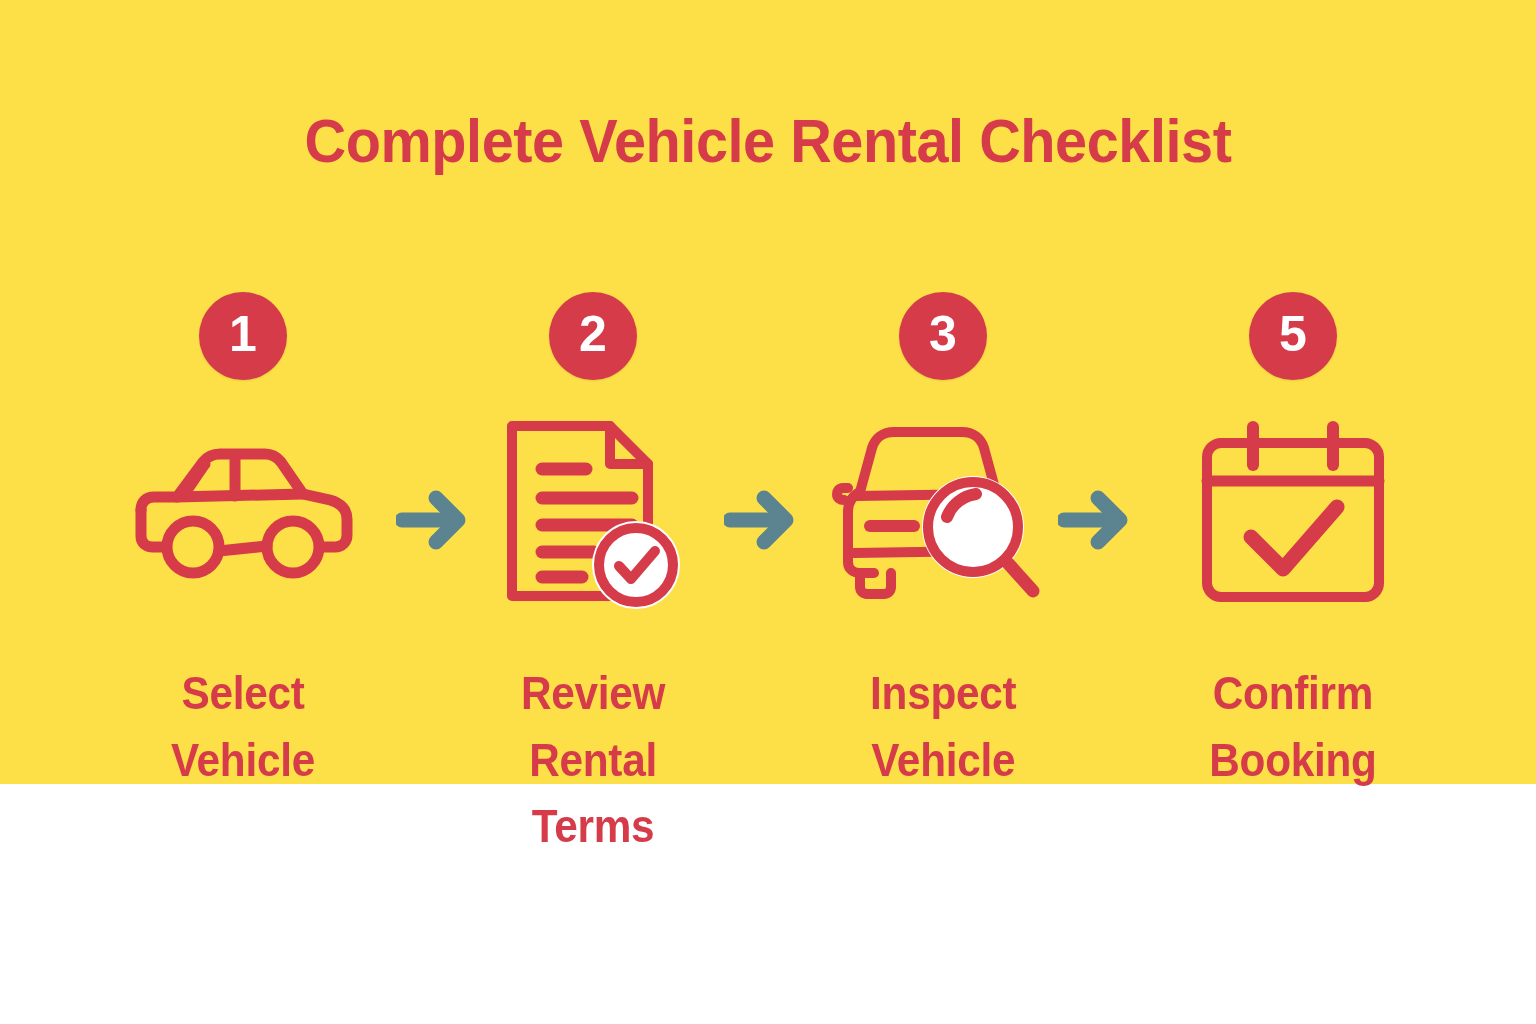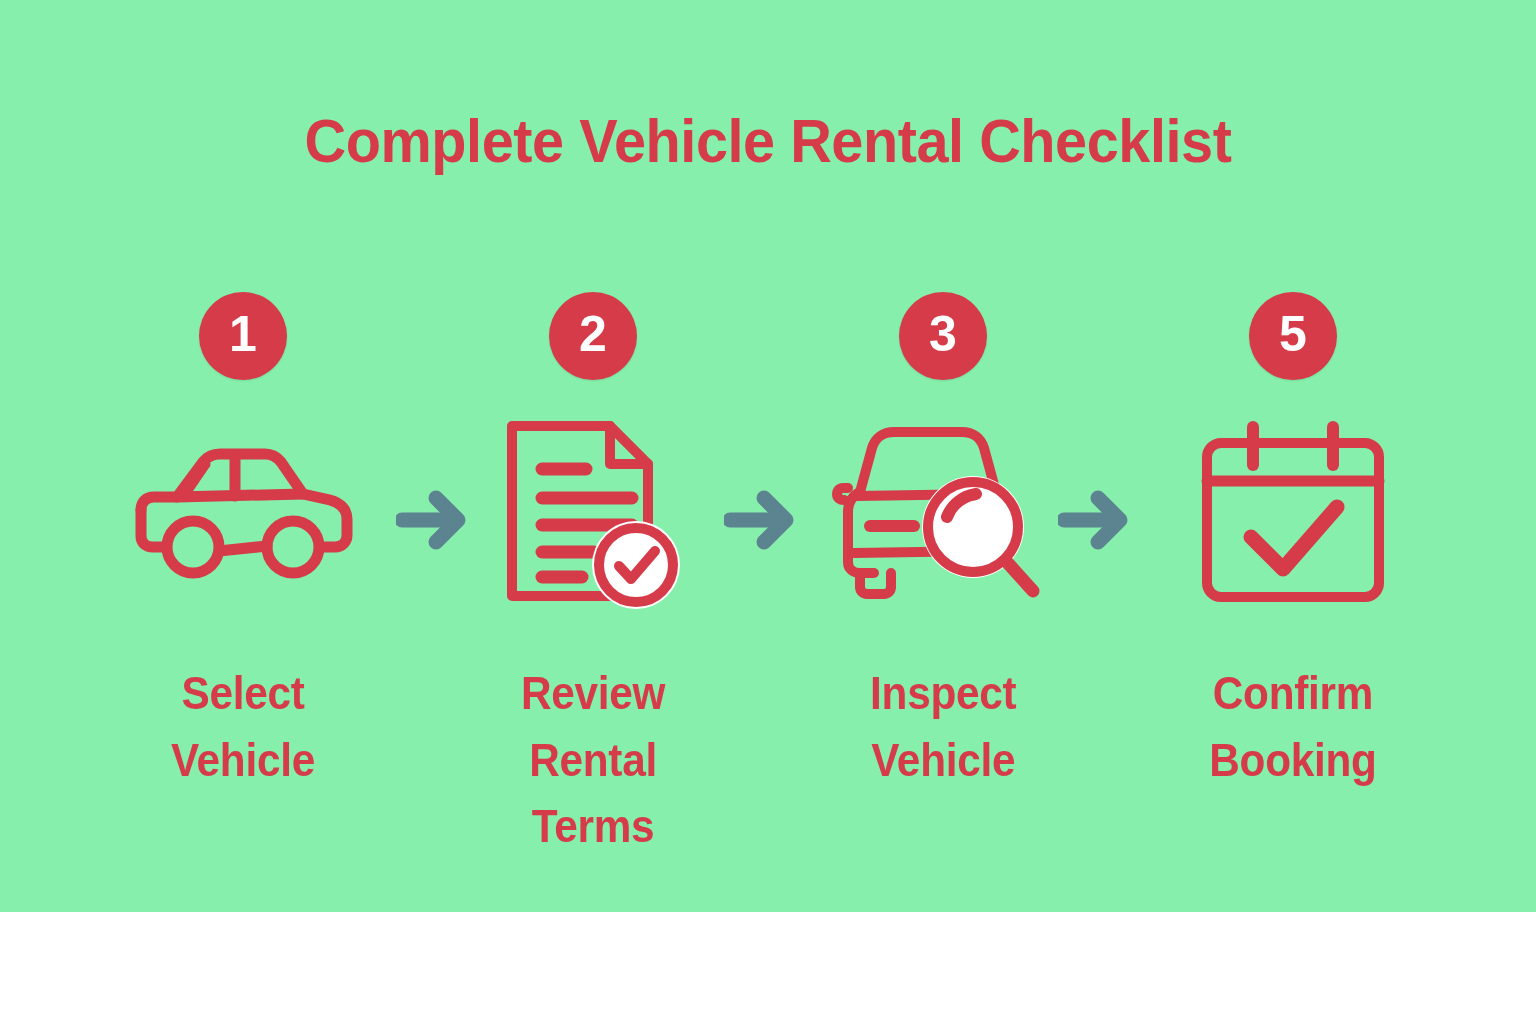--- a/index.html
+++ b/index.html
@@ -11,22 +11,22 @@
     width: 1536px;
     height: 1024px;
     font-family: "Liberation Sans", sans-serif;
     overflow: hidden;
     position: relative;
   }
 
   .infographic {
     position: relative;
     width: 1536px;
-    height: 912px;
-    background: #86efac;
+    height: 784px;
+    background: #fde047;
   }
 
   
   .title {
     position: absolute;
     top: 108px;
     left: 0;
     width: 1536px;
     text-align: center;
     font-size: 62px;

